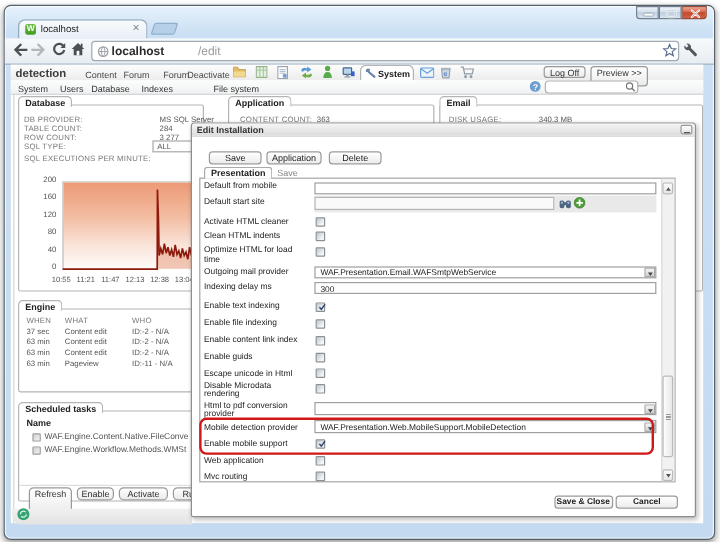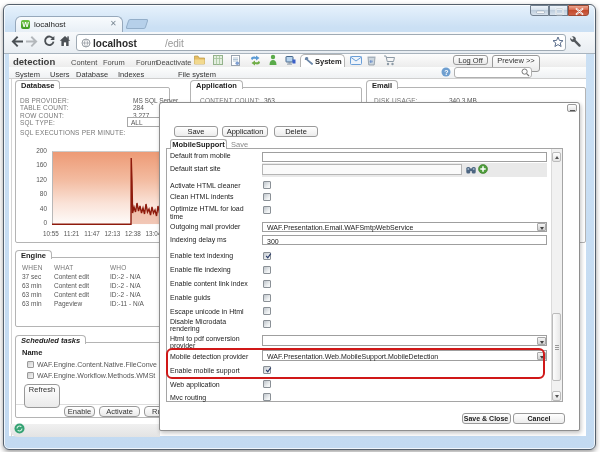--- a/index.html
+++ b/index.html
@@ -234,46 +234,47 @@
   <div class="ab gval" style="left:22px;top:281.5px;">63 min</div>
     <div class="ab gval" style="left:54px;top:281.5px;">Content edit</div>
     <div class="ab gval" style="left:110px;top:281.5px;">ID:-2 - N/A</div>
   <div class="ab gval" style="left:22px;top:290.5px;">63 min</div>
     <div class="ab gval" style="left:54px;top:290.5px;">Content edit</div>
     <div class="ab gval" style="left:110px;top:290.5px;">ID:-2 - N/A</div>
   <div class="ab gval" style="left:22px;top:299.5px;">63 min</div>
     <div class="ab gval" style="left:54px;top:299.5px;">Pageview</div>
     <div class="ab gval" style="left:110px;top:299.5px;">ID:-11 - N/A</div>
 
-  <div class="ab ptab" style="left:15px;top:334.5px;font-style:italic;">Scheduled tasks</div>
+  <div class="ab ptab" style="left:15px;top:334.5px;">Scheduled tasks</div>
   <div class="ab panel" style="left:14.5px;top:341.5px;width:155.5px;height:76.5px;"></div>
   <div class="ab" style="left:22px;top:347.5px;font-size:7.5px;font-weight:bold;color:#222;">Name</div>
   <div class="ab" style="left:27px;top:360.5px;width:7px;height:7px;border:1px solid #9a9a9a;background:linear-gradient(135deg,#cfcfcf,#f5f5f5);border-radius:1px;"></div>
   <div class="ab gval" style="left:37px;top:360.5px;font-size:7px;white-space:nowrap;">WAF.Engine.Content.Native.FileConve</div>
   <div class="ab" style="left:27px;top:371.5px;width:7px;height:7px;border:1px solid #9a9a9a;background:linear-gradient(135deg,#cfcfcf,#f5f5f5);border-radius:1px;"></div>
   <div class="ab gval" style="left:37px;top:371.5px;font-size:7px;white-space:nowrap;">WAF.Engine.Workflow.Methods.WMSt</div>
   <div class="ab" style="left:15.5px;top:403.5px;width:153px;height:1px;background:#ddd;"></div>
-  <div class="ab pill" style="left:24px;top:384px;width:36px;height:24px;line-height:9.5px;border-radius:4px;">Refresh</div>
+  <div class="ab pill" style="left:24px;top:406px;width:36px;height:24px;line-height:9.5px;border-radius:4px;">Refresh</div>
   <div class="ab pill" style="left:64px;top:406px;width:31px;height:10.5px;line-height:9.5px;border-radius:4px;">Enable</div>
   <div class="ab pill" style="left:99px;top:406px;width:41px;height:10.5px;line-height:9.5px;border-radius:4px;">Activate</div>
   <div class="ab pill" style="left:144px;top:406px;width:36px;height:10.5px;line-height:9.5px;border-radius:4px;">Run n</div>
   <div class="ab" style="left:10px;top:423.5px;width:150px;height:13px;background:linear-gradient(#f0f0f0,#e3e3e3);border-radius:0 0 0 8px;"></div>
     <svg class="ab" style="left:13.5px;top:423px" width="11" height="11" viewBox="0 0 11 11">
       <circle cx="5.5" cy="5.5" r="5" fill="#35a273"></circle>
       <path d="M3 5.5 a2.5 2.5 0 0 1 4.3 -1.7 M8 5.5 a2.5 2.5 0 0 1 -4.3 1.7" stroke="#d8f2e4" stroke-width="1.1" fill="none"></path>
     </svg>
 
   <div id="modal" class="ab"></div>
+  <div id="mtitle" class="ab">Edit Installation</div>
   <div id="mmin" class="ab">
       <i></i>
     </div>
   <div class="ab mbtn" style="left:174px;top:126px;width:44px;">Save</div>
   <div class="ab mbtn" style="left:222px;top:126px;width:46px;">Application</div>
   <div class="ab mbtn" style="left:274px;top:126px;width:44px;">Delete</div>
-  <div id="mtabs-instal" class="ab">MobileSupport</div>
+  <div id="mtabs-instal" class="ab">Presentation</div>
   <div id="odata" class="ab">Save</div>
   <div id="formbox" class="ab"></div>
 
   <div class="ab flabel" style="left:170px;top:151.5px;">Default from mobile</div>
   <div class="ab finput" style="left:262px;top:152px;width:285px;height:9.5px;"></div>
   <div class="ab flabel" style="left:170px;top:164.5px;">Default start site</div>
   <div class="ab" style="left:262px;top:163px;width:285px;height:13.5px;background:#e9e9e9;"></div>
   <div class="ab" style="left:262px;top:164px;width:200px;height:11px;background:#fafafa;border:1px solid #b5b5b5;"></div>
   <svg class="ab" style="left:466px;top:164.5px" width="10" height="10" viewBox="0 0 10 10">
       <rect x="0.3" y="2" width="4" height="6.5" rx="1.6" fill="#4d6682"></rect>

